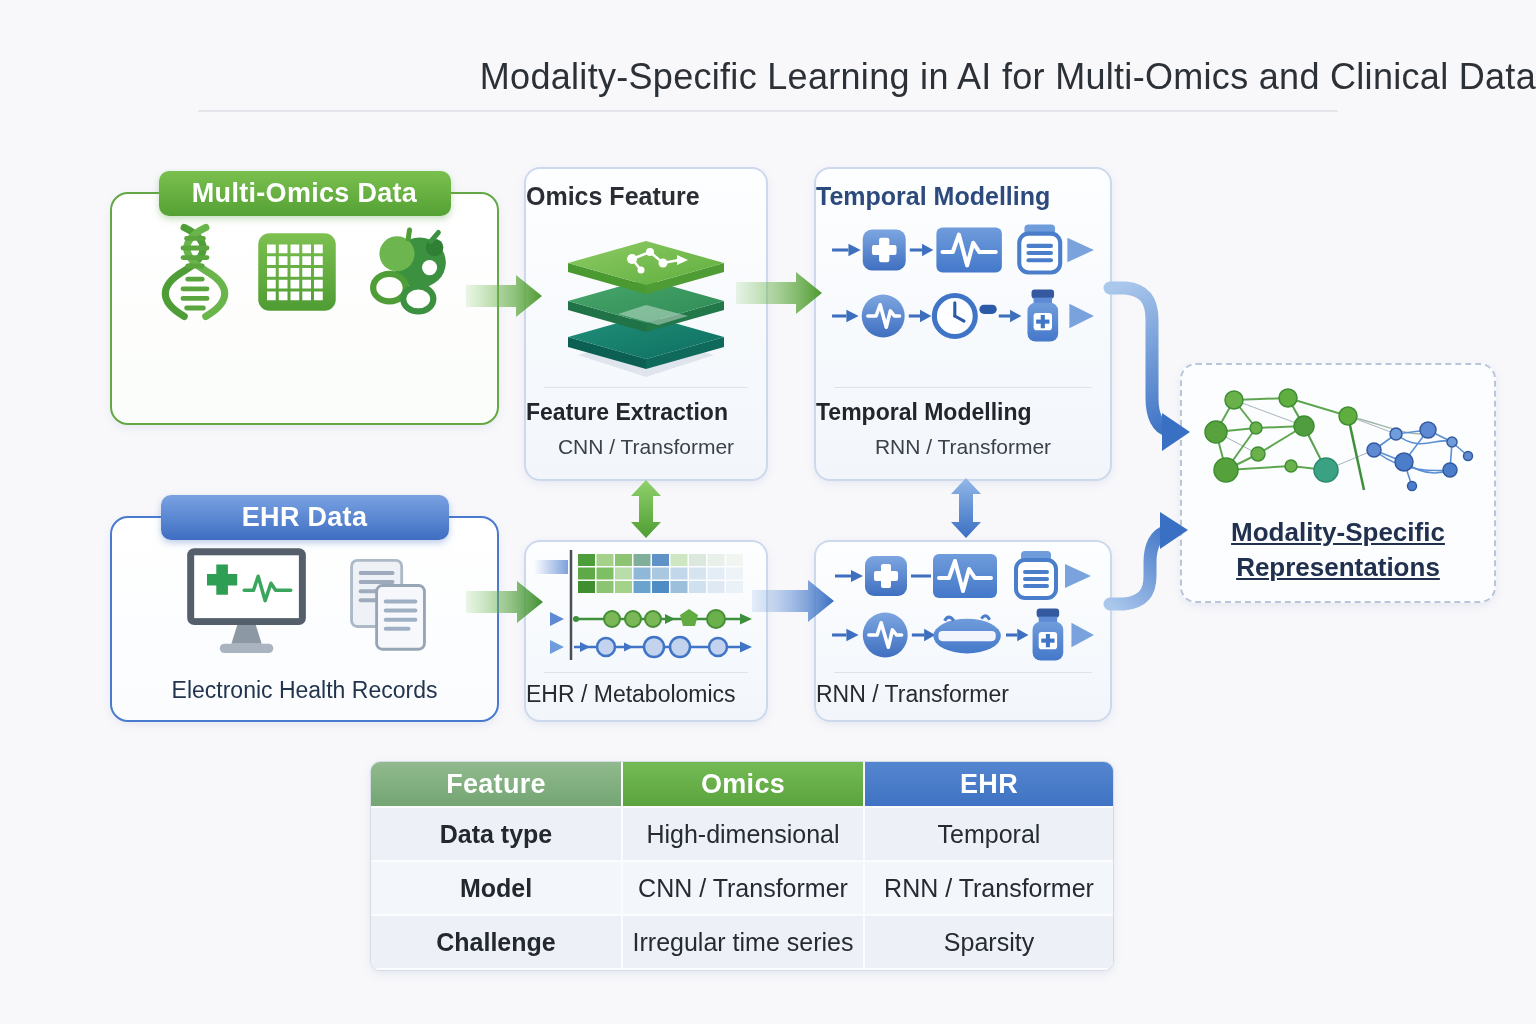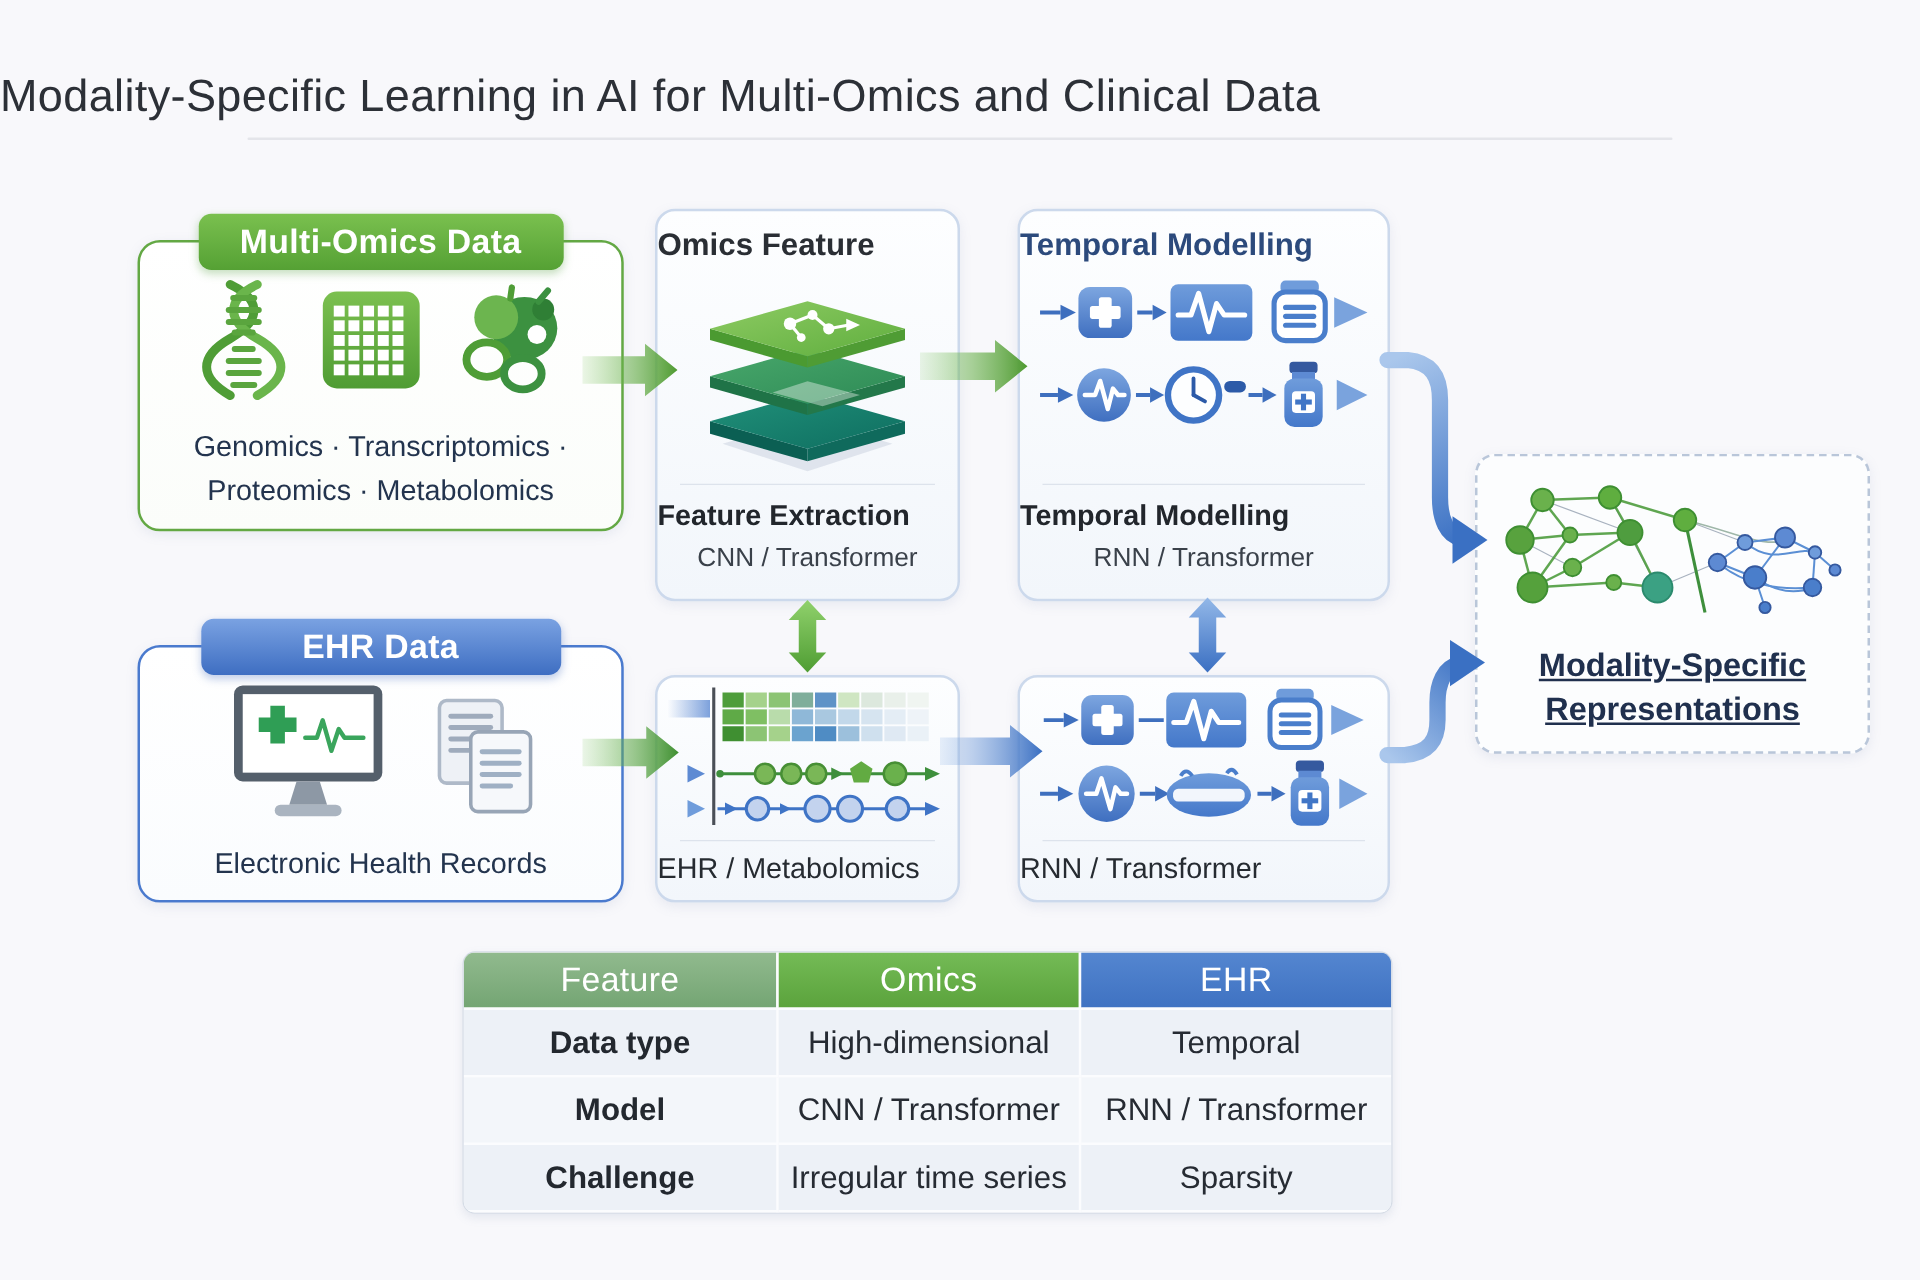--- a/index.html
+++ b/index.html
@@ -1,18 +1,18 @@
 <!DOCTYPE html>
 <html><head>
 <meta charset="utf-8">
 <style>
   html,body{margin:0;padding:0;background:#f8f8fb;}
   .canvas{position:relative;width:1536px;height:1024px;background:#f8f8fb;
     font-family:"Liberation Sans",sans-serif;overflow:hidden;}
-  .title{position:absolute;top:56px;left:0;width:100%;text-align:left;
+  .title{position:absolute;top:56px;left:0;width:100%;text-align:right;
     font-size:36px;font-weight:500;color:#2c3037;letter-spacing:.3px;margin:0;}
   .title-rule{position:absolute;top:110px;left:198px;width:1140px;height:2px;
     background:#e4e5ea;border-radius:2px;}
 
   .panel{position:absolute;border-radius:18px;box-shadow:0 3px 9px rgba(120,140,175,.13);}
   .panel.greenb{border:2px solid #63a844;background:linear-gradient(180deg,#ffffff,#fbfdfa);}
   .panel.blueb{border:2px solid #4a7ace;background:linear-gradient(180deg,#ffffff,#fafcfe);}
   .panel.softb{border:2px solid #ccd9ec;background:linear-gradient(180deg,#fdfeff,#f2f6fb);border-radius:16px;}
   .panel.dashb{border:2px dashed #b9c6d9;background:#fcfdfe;border-radius:16px;}
 
@@ -44,21 +44,21 @@
   
   .cmp-table{position:absolute;left:370px;top:761px;width:742px;
     display:grid;grid-template-columns:252px 242px 248px;
     grid-template-rows:46px 54px 54px 54px;
     border:1px solid #d5dce6;border-radius:10px;overflow:hidden;
     box-shadow:0 3px 8px rgba(120,140,175,.15);background:#fff;}
   .cmp-table .cell{display:flex;align-items:center;justify-content:center;
     border-right:2px solid #fbfcfe;border-bottom:2px solid #fbfcfe;
     font-size:25px;color:#262b33;}
   .cmp-table .cell:nth-child(3n){border-right:none;}
-  .cmp-table .hcell{color:#fff;font-weight:normal;font-size:27px;letter-spacing:.3px;text-align:center;}
+  .cmp-table .hcell{color:#fff;font-weight:bold;font-size:27px;letter-spacing:.3px;text-align:center;}
   .h-feature{background:linear-gradient(180deg,#91ba8e,#74a573);}
   .h-omics{background:linear-gradient(180deg,#74bb56,#5ba33c);}
   .h-ehr{background:linear-gradient(180deg,#5486d0,#3f72c2);}
   .r-odd{background:#edf1f7;}
   .r-even{background:#f3f6fa;}
   .cmp-table .fcol{font-weight:bold;color:#23282f;}
 </style>
 </head>
 <body>
 
@@ -130,24 +130,20 @@
           <circle cx="27" cy="23" r="14" fill="#6cb54f"></circle>
           <ellipse cx="21" cy="50" rx="13" ry="11" fill="none" stroke="#4f9d36" stroke-width="5"></ellipse>
           <ellipse cx="44" cy="59" rx="12" ry="10" fill="none" stroke="#3c9140" stroke-width="5"></ellipse>
           <circle cx="57" cy="18" r="7" fill="#2f7f35"></circle>
           <circle cx="53" cy="34" r="6" fill="#ffffff"></circle>
           <line x1="60" y1="6" x2="54" y2="13" stroke="#3c9140" stroke-width="4" stroke-linecap="round"></line>
           <line x1="37" y1="4" x2="36" y2="11" stroke="#4f9d36" stroke-width="4" stroke-linecap="round"></line>
         </svg>
       </span>
     </div>
-    <div class="pcaption" style="bottom:14px;">
-      <span>Genomics · Transcriptomics ·</span><br>
-      <span>Proteomics · Metabolomics</span>
-    </div>
   </section>
 
   <section class="panel blueb" style="left:110px;top:516px;width:385px;height:202px;">
     <div class="ribbon blue">EHR Data</div>
     <div class="icon-row" style="top:28px;gap:14px;">
       <span>
         <svg width="152" height="114" viewBox="0 0 130 98">
           <rect x="5" y="2" width="102" height="66" rx="6" fill="#545f6b"></rect>
           <rect x="11" y="8" width="90" height="54" fill="#ffffff"></rect>
           <path d="M30,16 h10 v8 h8 v10 h-8 v8 h-10 v-8 h-8 v-10 h8 z" fill="#2f9e55"></path>

